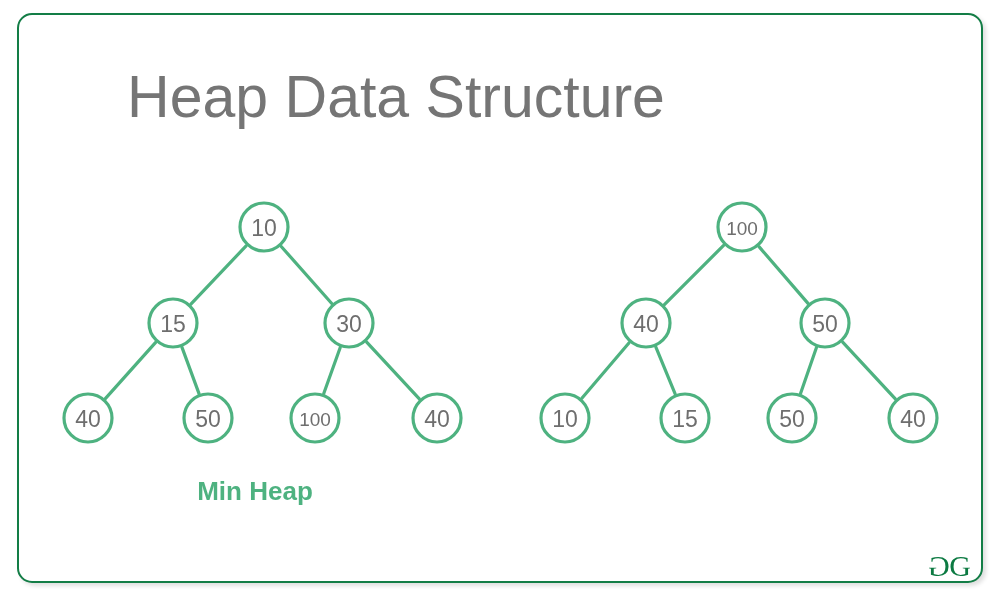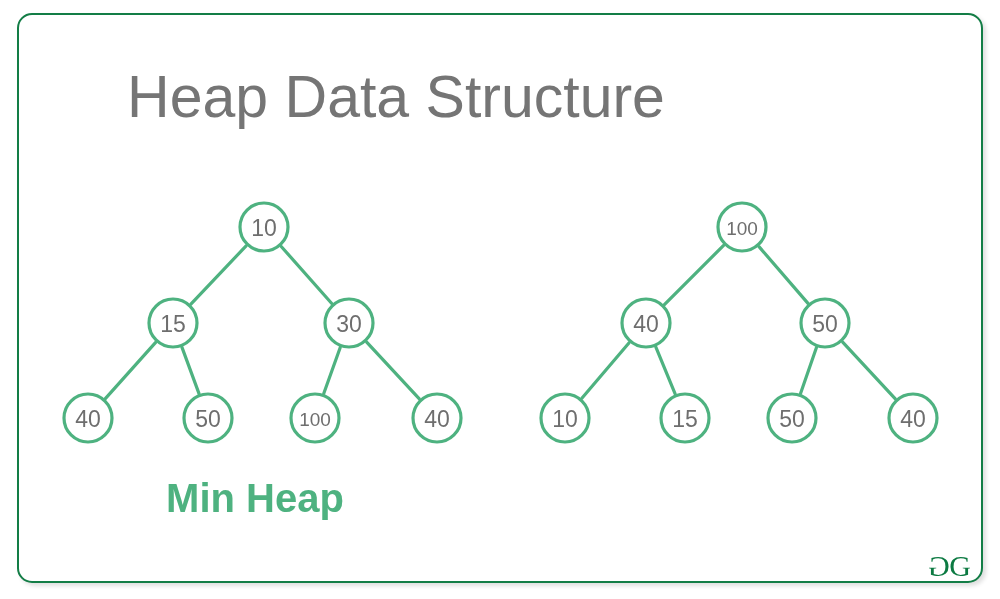--- a/index.html
+++ b/index.html
@@ -74,21 +74,21 @@
   .edge-line {
     stroke: #4eb280;
     stroke-width: 3.2;
     stroke-linecap: round;
     fill: none;
   }
   
   .heap-caption {
     position: absolute;
     text-align: center;
-    font-size: 40px;
+    font-size: 26px;
     font-weight: bold;
     color: #4eb280;
     line-height: 1;
     white-space: nowrap;
   }
   #caption-min {
     left: 60px;
     top: 478px;
     width: 390px;
   }

